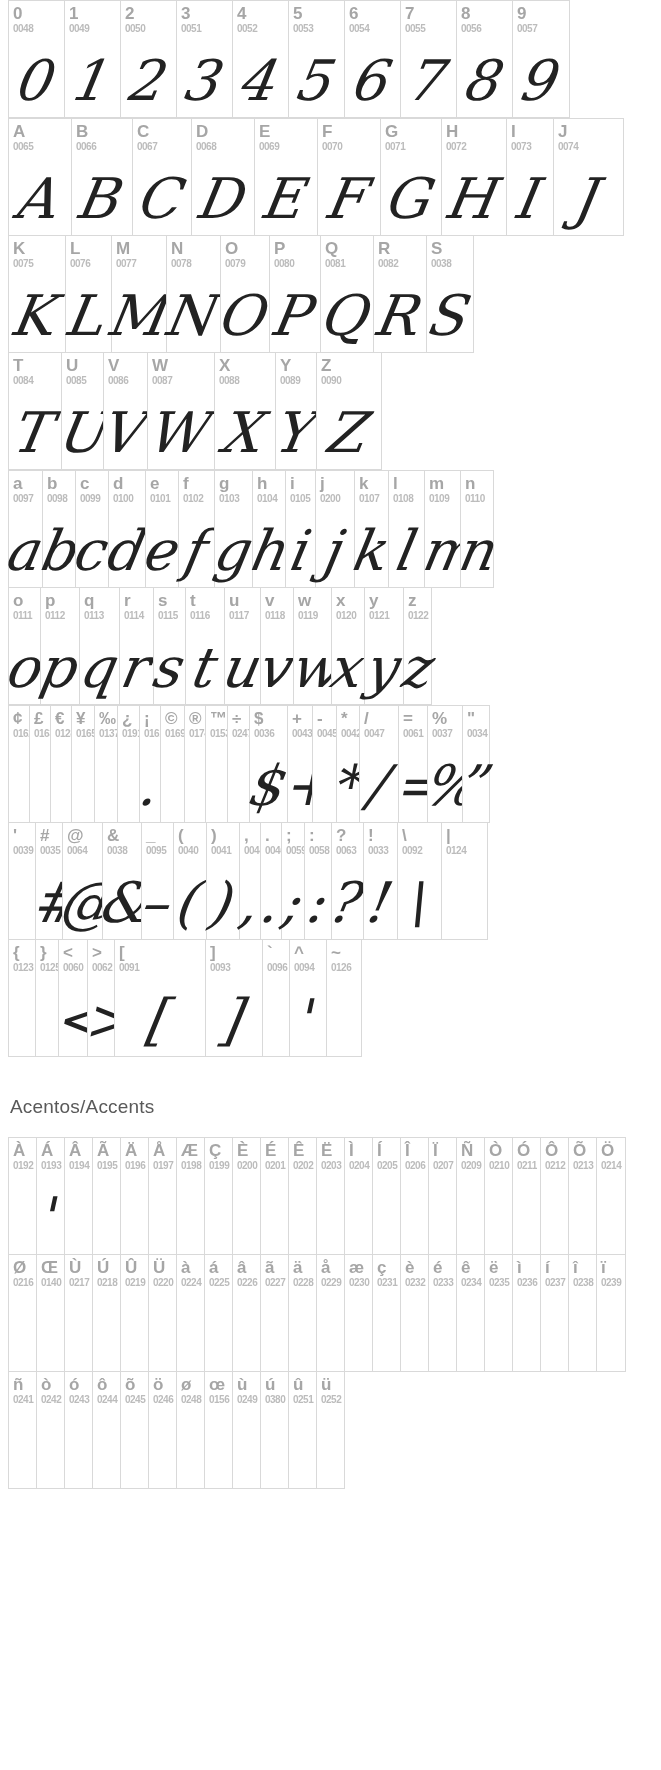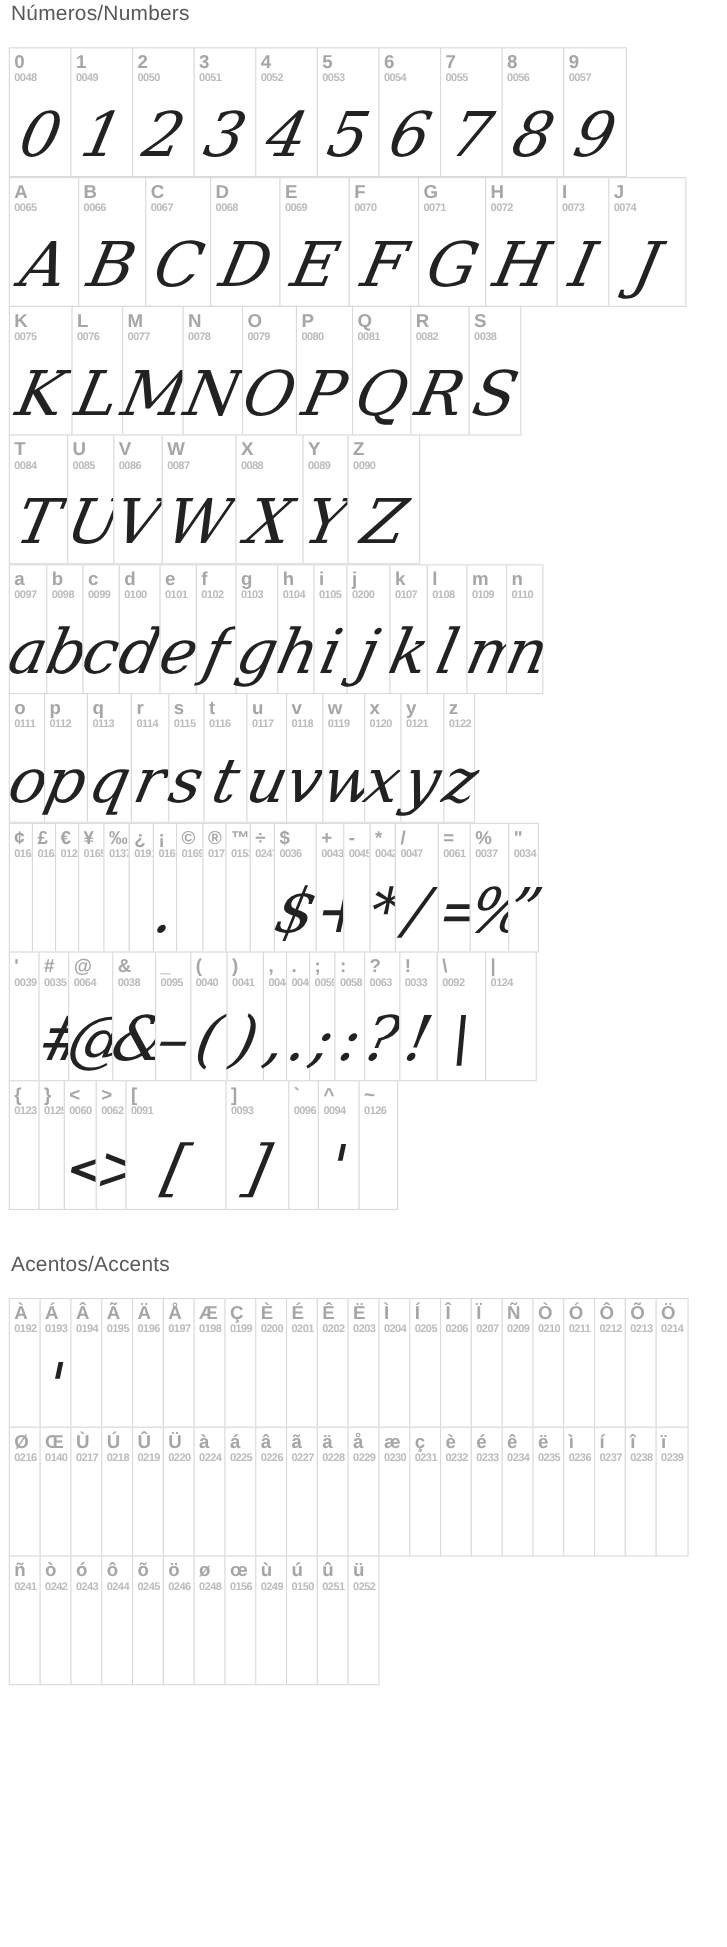--- a/index.html
+++ b/index.html
@@ -42,21 +42,20 @@
     font-family:"DejaVu Serif", serif; font-style:italic;
     font-size:56px; line-height:1; color:#222222;
     transform:skewX(-12deg);
   }
 </style>
 </head>
 <body>
 
 <main>
     <section class="section">
-      <h2 class="section-title">Números/Numbers</h2>
       <div class="grid">
         <div class="grid-row">
           <div class="cell" style="width: 57px;">
             <div class="cell-head">
               <span class="char">0</span>
               <span class="code">0048</span>
             </div>
             <div class="glyph-area"><span class="glyph">0</span></div>
           </div>
           <div class="cell" style="width: 57px;">
@@ -1193,21 +1192,21 @@
           <div class="cell" style="width: 29px;">
             <div class="cell-head">
               <span class="char">ù</span>
               <span class="code">0249</span>
             </div>
             <div class="glyph-area"><span class="glyph"></span></div>
           </div>
           <div class="cell" style="width: 29px;">
             <div class="cell-head">
               <span class="char">ú</span>
-              <span class="code">0150</span>
+              <span class="code">0380</span>
             </div>
             <div class="glyph-area"><span class="glyph"></span></div>
           </div>
           <div class="cell" style="width: 29px;">
             <div class="cell-head">
               <span class="char">û</span>
               <span class="code">0251</span>
             </div>
             <div class="glyph-area"><span class="glyph"></span></div>
           </div>

